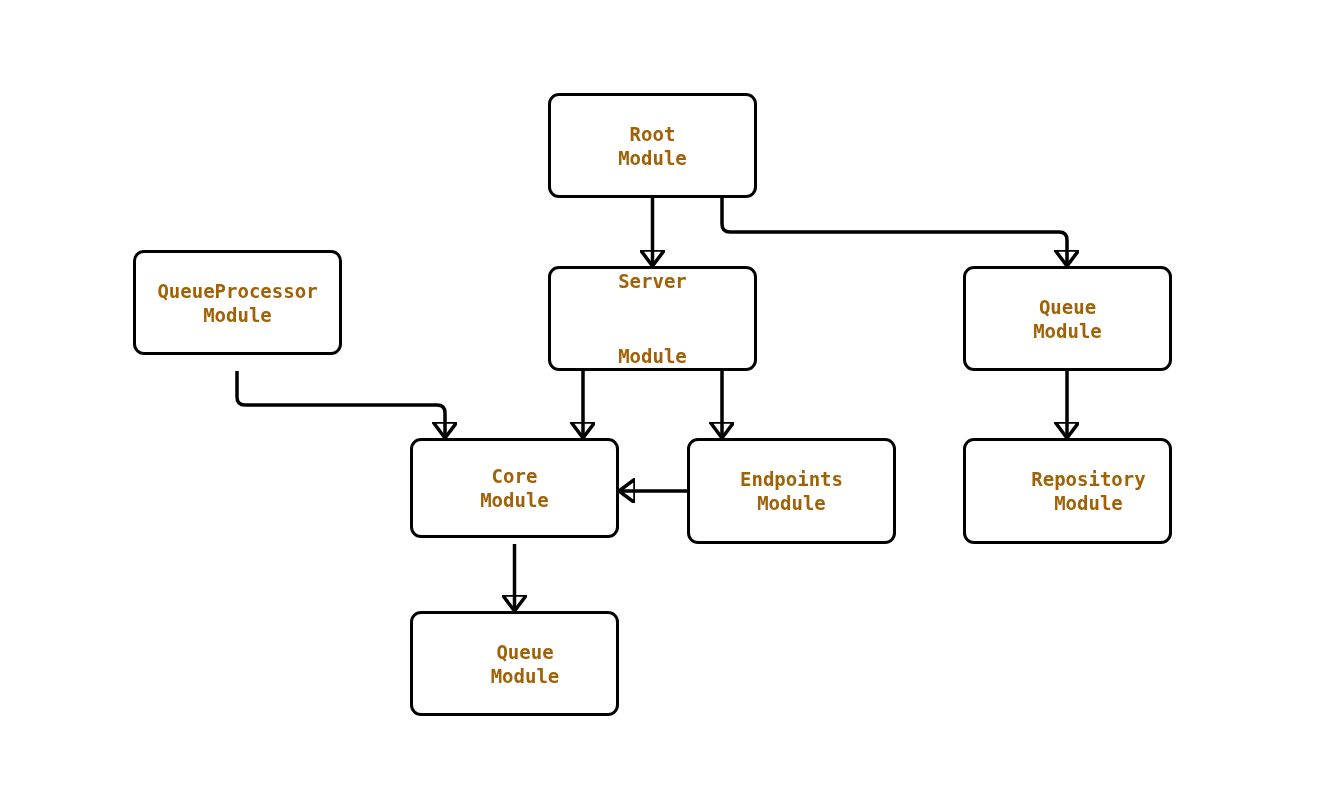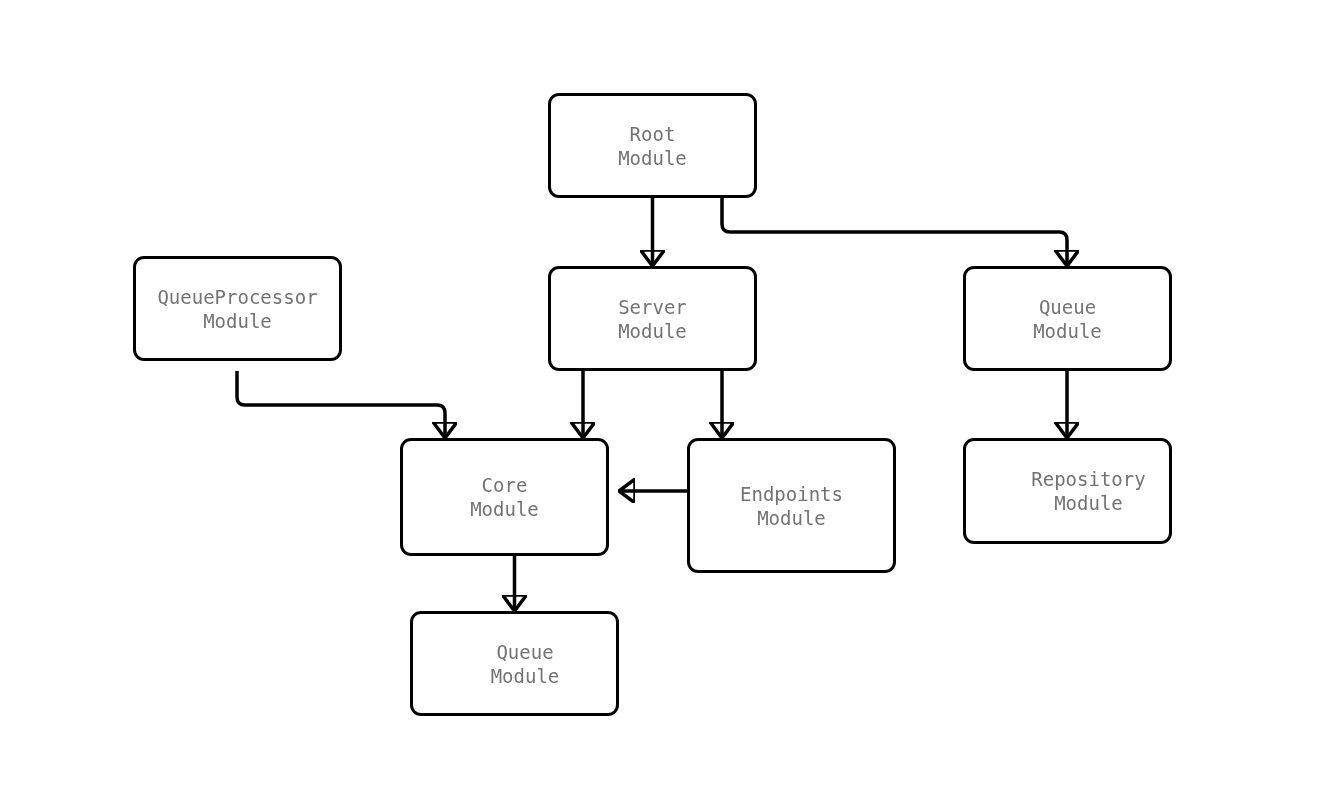--- a/index.html
+++ b/index.html
@@ -37,23 +37,23 @@
     border-radius: 11px;
     display: flex;
     flex-direction: column;
     align-items: center;
     justify-content: center;
     text-align: center;
   }
   .node .line {
     display: block;
     font-size: 19px;
-    font-weight: normal;
+    font-weight: bold;
     line-height: 24px;
-    color: #737373;
+    color: #a16207;
     white-space: nowrap;
   }
 </style>
 </head>
 <body>
 
 <div class="canvas">
 
   <svg class="edges" viewBox="0 0 1337 809" xmlns="http://www.w3.org/2000/svg">
     <defs>
@@ -77,41 +77,41 @@
     <path d="M 1067 371 L 1067 438" marker-end="url(#arrowhead)"></path>
 
     <path d="M 514.5 544 L 514.5 611" marker-end="url(#arrowhead)"></path>
   </svg>
 
   <div class="node" style="left:548px; top:93px;">
     <span class="line">Root</span>
     <span class="line">Module</span>
   </div>
 
-  <div class="node" style="left:133px; top:256px;">
+  <div class="node" style="left:133px; top:250px;">
     <span class="line">QueueProcessor</span>
     <span class="line">Module</span>
   </div>
 
-  <div class="node" style="left:548px; top:266px;">
+  <div class="node" style="left:548px; top:266px;justify-content:space-between;">
     <span class="line">Server</span>
     <span class="line">Module</span>
   </div>
 
   <div class="node" style="left:963px; top:266px;">
     <span class="line">Queue</span>
     <span class="line">Module</span>
   </div>
 
-  <div class="node" style="left:400px; top:438px; height:118px;">
+  <div class="node" style="left:410px; top:438px; height:100px;">
     <span class="line">Core</span>
     <span class="line">Module</span>
   </div>
 
-  <div class="node" style="left:687px; top:438px; height:135px;">
+  <div class="node" style="left:687px; top:438px; height:106px;">
     <span class="line">Endpoints</span>
     <span class="line">Module</span>
   </div>
 
   <div class="node" style="left:963px; top:438px; height:106px;padding-left:42px;">
     <span class="line">Repository</span>
     <span class="line">Module</span>
   </div>
 
   <div class="node" style="left:410px; top:611px;padding-left:21px;">

